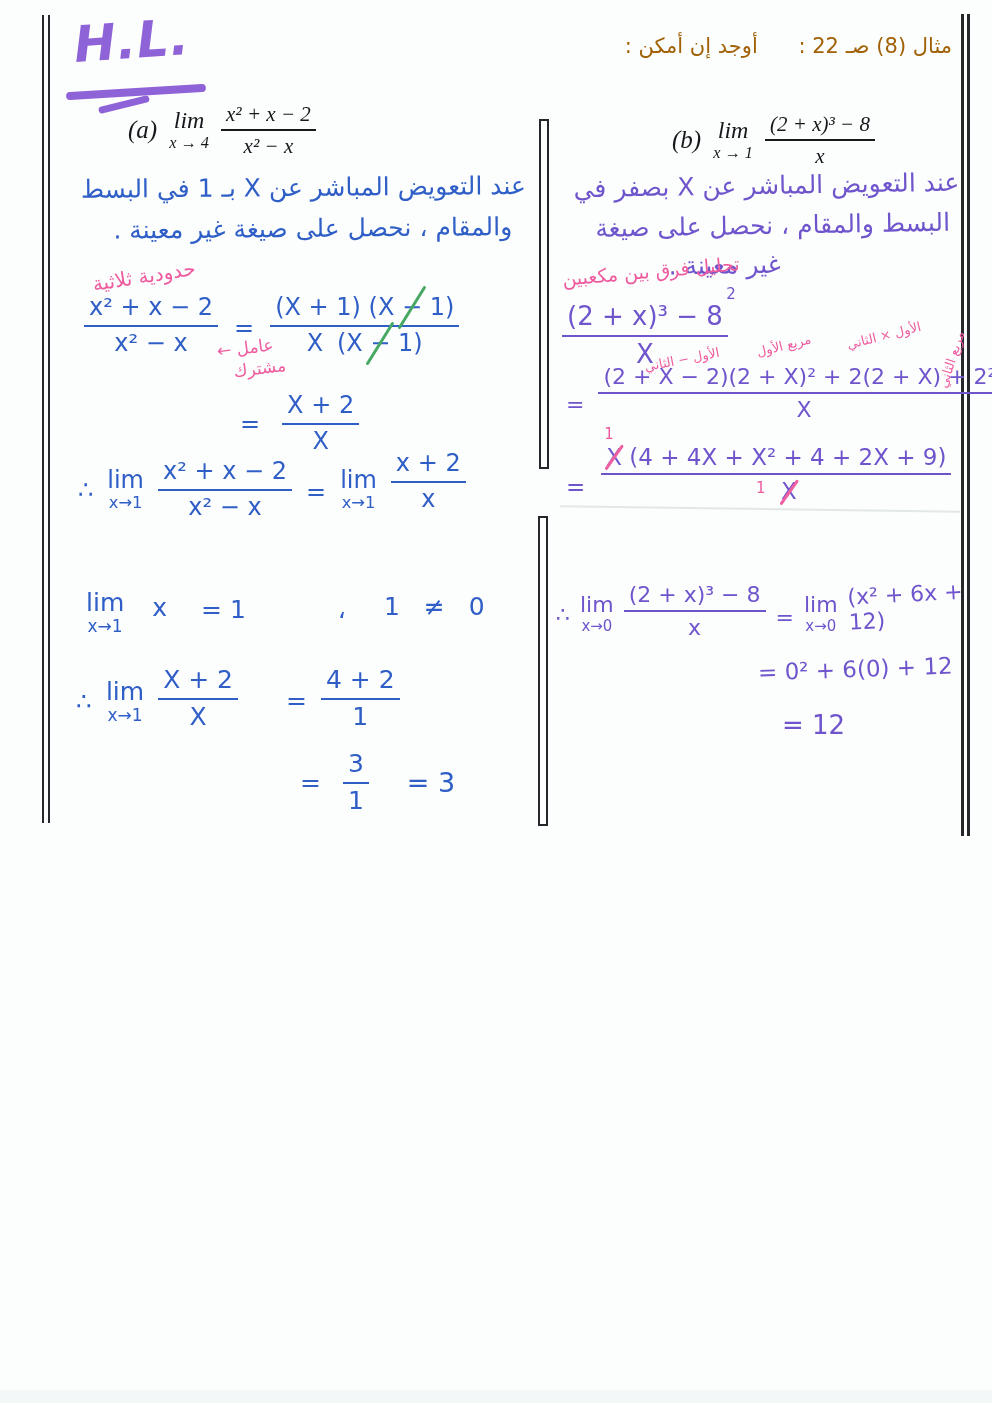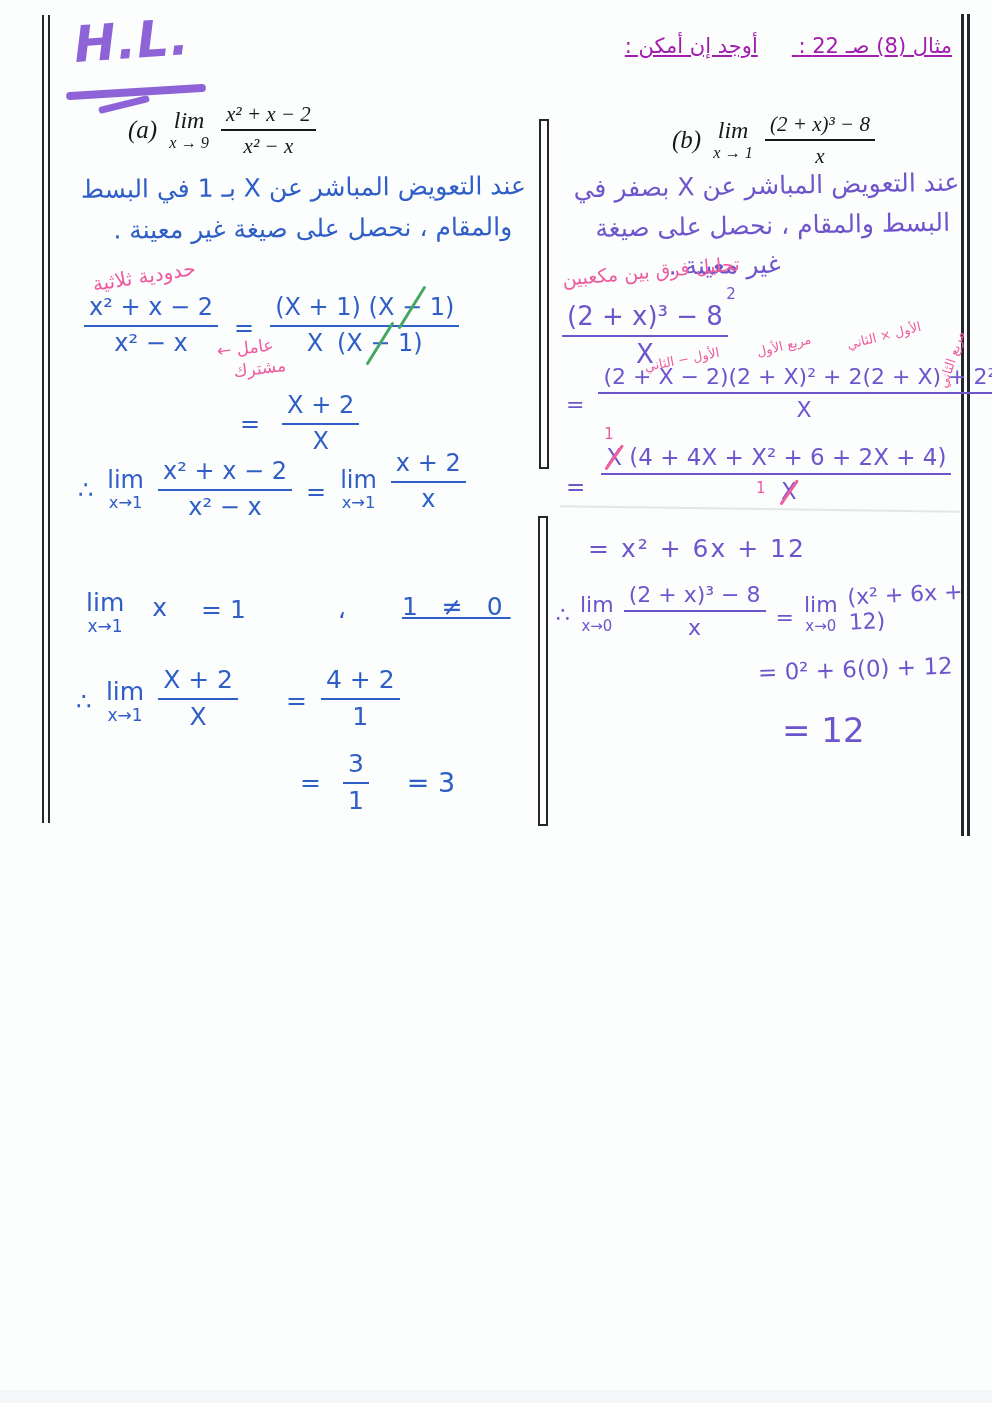--- a/index.html
+++ b/index.html
@@ -2,21 +2,21 @@
 <html lang="ar"><head>
 <meta charset="utf-8">
 <style>
   html,body{margin:0;padding:0;background:#e9e9e9;}
   .page{position:relative;width:992px;height:1403px;background:#fcfdfd;overflow:hidden;
         font-family:"DejaVu Sans",sans-serif;}
   .vrule{position:absolute;width:2px;background:#26272c;}
   .mid-box{position:absolute;width:6px;border:2px solid #26272c;background:#ffffff;}
   .bottom-band{position:absolute;left:0;bottom:0;width:100%;height:13px;background:#f3f7f7;}
 
-  .header{position:absolute;right:40px;top:34px;direction:rtl;font-size:21px;color:#a21caf;text-decoration:underline;}
+  .header{position:absolute;right:40px;top:34px;direction:rtl;font-size:21px;color:#a16207;}
   .header .h2{margin-right:34px;}
 
   .stamp{position:absolute;left:74px;top:16px;font-size:50px;font-weight:bold;font-style:italic;
          color:#8f63d8;letter-spacing:1px;transform:rotate(-4deg);line-height:1;}
   .stroke{position:absolute;background:#8f63d8;border-radius:4px;}
 
   .pmath{position:absolute;display:flex;align-items:center;gap:12px;color:#17181c;
          font-family:"Liberation Serif",serif;font-style:italic;}
   .pmath .plabel{font-size:25px;}
   .pmath .lim{font-size:24px;}
@@ -67,21 +67,21 @@
   <div class="stamp">
     <span>H.L.</span>
   </div>
   <div class="stroke" style="left:66px;top:88px;width:140px;height:8px;transform:rotate(-3.5deg);"></div>
   <div class="stroke" style="left:98px;top:101px;width:52px;height:7px;transform:rotate(-14deg);"></div>
 
   <div class="pmath" style="left:128px;top:102px;">
     <span class="plabel">(a)</span>
     <span class="lim">
       <span>lim</span>
-      <span class="s">x → 9</span>
+      <span class="s">x → 4</span>
     </span>
     <span class="frac">
       <span class="num">x² + x − 2</span>
       <span class="bar"></span>
       <span class="den">x² − x</span>
     </span>
   </div>
 
   <div class="pmath" style="left:672px;top:112px;">
     <span class="plabel">(b)</span>
@@ -167,21 +167,21 @@
   </div>
 
   <div class="row hw blue" style="left:86px;top:590px;font-size:25px;">
     <span class="lim">
       <span>lim</span>
       <span class="s">x→1</span>
     </span>
     <span style="margin-left:28px;margin-top:-10px;">x</span>
     <span style="margin-left:34px;margin-top:-6px;">= 1</span>
     <span style="margin-left:92px;margin-top:-6px;">،</span>
-    <span style="margin-left:56px;margin-top:-12px;letter-spacing:8px;text-decoration:underline;">1 ≠ 0</span>
+    <span style="margin-left:38px;margin-top:-12px;letter-spacing:8px;">1 ≠ 0</span>
   </div>
 
   <div class="row hw blue" style="left:76px;top:672px;gap:14px;font-size:25px;">
     <span>∴</span>
     <span class="lim">
       <span>lim</span>
       <span class="s">x→1</span>
     </span>
     <span class="frac" style="margin-top:-6px;">
       <span class="num">X + 2</span>
@@ -241,36 +241,33 @@
 
   <div class="row hw violet" style="left:566px;top:444px;gap:16px;font-size:23px;">
     <span style="margin-top:26px;">=</span>
     <span class="frac">
       <span class="num">
         <span class="cancel" style="position:relative;">
           <span class="sup-extra pink" style="left:-2px;top:-18px;">1</span>
           <span>X</span>
           <span class="slash p"></span>
         </span>
-        <span>(4 + 4X + X² + 6 + 2X + 4)</span>
+        <span>(4 + 4X + X² + 4 + 2X + 9)</span>
       </span>
       <span class="bar"></span>
       <span class="den">
         <span class="pink" style="font-size:15px;vertical-align:6px;margin-right:8px;">1</span>
         <span class="cancel">
           <span>X</span>
           <span class="slash p"></span>
         </span>
       </span>
     </span>
   </div>
 
-  <div class="row hw violet" style="left:588px;top:534px;font-size:25px;letter-spacing:2px;">
-    <span>= x² + 6x + 12</span>
-  </div>
 
   <div class="row hw violet" style="left:556px;top:588px;gap:10px;font-size:22px;">
     <span>∴</span>
     <span class="lim">
       <span>lim</span>
       <span class="s">x→0</span>
     </span>
     <span class="frac" style="margin-top:-6px;">
       <span class="num">(2 + x)³ − 8</span>
       <span class="bar"></span>
@@ -281,17 +278,17 @@
       <span>lim</span>
       <span class="s">x→0</span>
     </span>
     <span style="margin-top:-16px;transform:rotate(-3deg);">(x² + 6x + 12)</span>
   </div>
 
   <div class="row hw violet" style="left:758px;top:656px;font-size:23px;transform:rotate(-2deg);">
     <span>= 0² + 6(0) + 12</span>
   </div>
 
-  <div class="row hw violet" style="left:782px;top:710px;font-size:34px;">
+  <div class="row hw violet" style="left:782px;top:710px;font-size:26px;">
     <span>= 12</span>
   </div>
 
 </div>
 
 </body></html>

